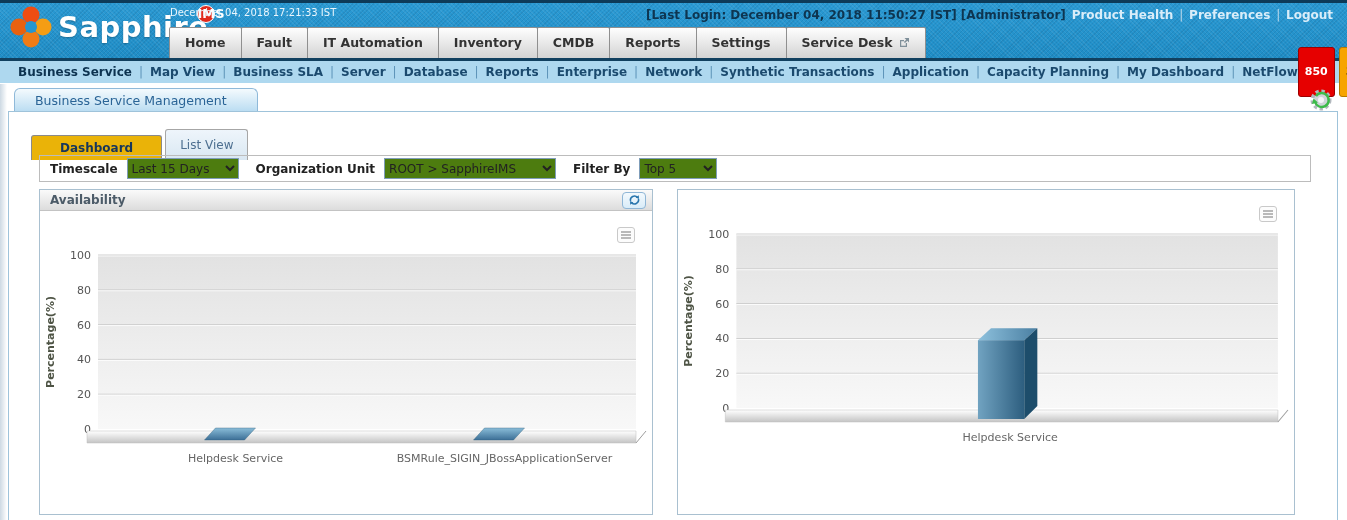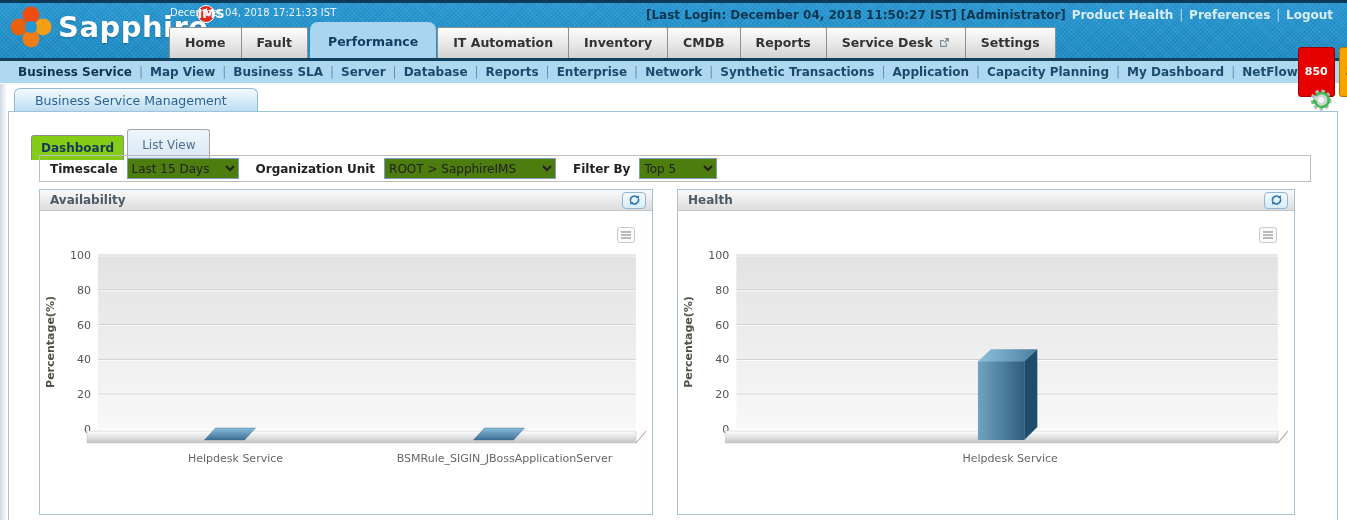--- a/index.html
+++ b/index.html
@@ -53,21 +53,21 @@
   .gear{position:absolute;right:12px;top:85px;width:28px;height:28px;background:none;border:none;
         cursor:pointer;padding:0;}
 
   
   .container{position:absolute;left:8px;top:111px;width:1330px;height:420px;background:#fff;
              border:1px solid #9fc3da;box-sizing:border-box;}
   .view-tabs{position:absolute;left:22px;top:17px;display:flex;align-items:flex-end;}
   .vtab{font-size:12px;padding:8px 14px;border:1px solid #a6a6a6;border-bottom:none;
         border-radius:3px 3px 0 0;background:linear-gradient(#eef5fb,#d9e7f2);color:#4d6f90;
         margin-right:3px;cursor:pointer;}
-  .vtab.active{background:#84cc16;color:#16365c;font-weight:bold;border-color:#8a8a8a;padding:5px 9px;}
+  .vtab.active{background:#eab308;color:#16365c;font-weight:bold;border-color:#8a8a8a;padding:5px 28px;}
 
   .filter-bar{position:absolute;left:30px;top:43px;width:1272px;height:27px;border:1px solid #bcbcbc;
               display:flex;align-items:center;gap:9px;padding:0 10px;box-sizing:border-box;font-size:12px;}
   .filter-label{font-weight:bold;color:#222;white-space:nowrap;}
   .filter-bar select{height:21px;font-size:12px;border:1px solid #7f9db9;background:#4d7c0f;color:#222;
               font-family:inherit;margin-right:8px;}
   #timescale-select{width:112px;}
   #orgunit-select{width:172px;}
   #filterby-select{width:78px;}
 
@@ -111,44 +111,41 @@
       <span class="last-login">[Last Login: December 04, 2018 11:50:27 IST] [Administrator]</span>
       <span id="header-links"><span class="hlink">Product Health</span><span class="hsep"> | </span><span class="hlink">Preferences</span><span class="hsep"> | </span><span class="hlink">Logout</span></span>
     </div>
     <nav class="nav-tabs" id="nav-tabs">
         <div class="tab">
           <span>Home</span>
         </div>
         <div class="tab">
           <span>Fault</span>
         </div>
-        <div class="tab active">
-          <span>Performance</span>
-        </div>
         <div class="tab">
           <span>IT Automation</span>
         </div>
         <div class="tab">
           <span>Inventory</span>
         </div>
         <div class="tab">
           <span>CMDB</span>
         </div>
         <div class="tab">
           <span>Reports</span>
+        </div>
+        <div class="tab">
+          <span>Settings</span>
         </div>
         <div class="tab">
           <span>Service Desk</span>
           <svg width="11" height="11" viewBox="0 0 11 11">
             <path d="M1 3h4v1.2H2.2v4.6h4.6V6H8v4H1z" fill="#7f8f99"></path>
             <path d="M5.5 1H10v4.5L8.3 3.8 6 6.1 4.9 5 7.2 2.7z" fill="#7f8f99"></path>
           </svg>
-        </div>
-        <div class="tab">
-          <span>Settings</span>
         </div>
       </nav>
   </header>
   <div class="navline"></div>
 
   <div class="subnav">
     <div class="subnav-items" id="subnav-items">
         <span class="subnav-item active">Business Service</span>
         <span class="sep">|</span>
         <span class="subnav-item">Map View</span>
@@ -282,31 +279,20 @@
               <line x1="596" y1="202" x2="606" y2="190" stroke="#9d9d9d" stroke-width="1"></line>
               <polygon points="164.5,199 204.5,199 215.5,187 175.5,187" fill="url(#g0flat)" stroke="#33637f" stroke-width="0.4"></polygon>
               <text x="195.5" y="221" text-anchor="middle" font-size="11" fill="#666666">Helpdesk Service</text>
               <polygon points="433.5,199 473.5,199 484.5,187 444.5,187" fill="url(#g0flat)" stroke="#33637f" stroke-width="0.4"></polygon>
               <text x="464.5" y="221" text-anchor="middle" font-size="11" fill="#666666">BSMRule_SIGIN_JBossApplicationServer</text>
             </svg>
         </div>
       </section>
 
       <section class="panel wide">
-        <div class="panel-header">
-          <span class="panel-title">Health</span>
-          <button class="refresh-btn">
-            <svg width="13" height="12" viewBox="0 0 13 12">
-              <path d="M2.5 7 A4 4 0 0 1 9.5 3.6" stroke="#2a76ad" stroke-width="1.5" fill="none"></path>
-              <polygon points="10.8,1.2 11,5 7.6,3.4" fill="#2a76ad"></polygon>
-              <path d="M10.5 5 A4 4 0 0 1 3.5 8.4" stroke="#2a76ad" stroke-width="1.5" fill="none"></path>
-              <polygon points="2.2,10.8 2,7 5.4,8.6" fill="#2a76ad"></polygon>
-            </svg>
-          </button>
-        </div>
         <div class="panel-body">
           <button class="chart-menu-btn">
             <span class="menu-line"></span>
             <span class="menu-line"></span>
             <span class="menu-line"></span>
           </button>
           <svg class="chart" id="chart-1" viewBox="0 0 612 262" preserveAspectRatio="none">
               <defs>
                 <linearGradient id="g1plot" x1="0" y1="0" x2="0" y2="1">
                   <stop offset="0" stop-color="#e2e2e2"></stop>

